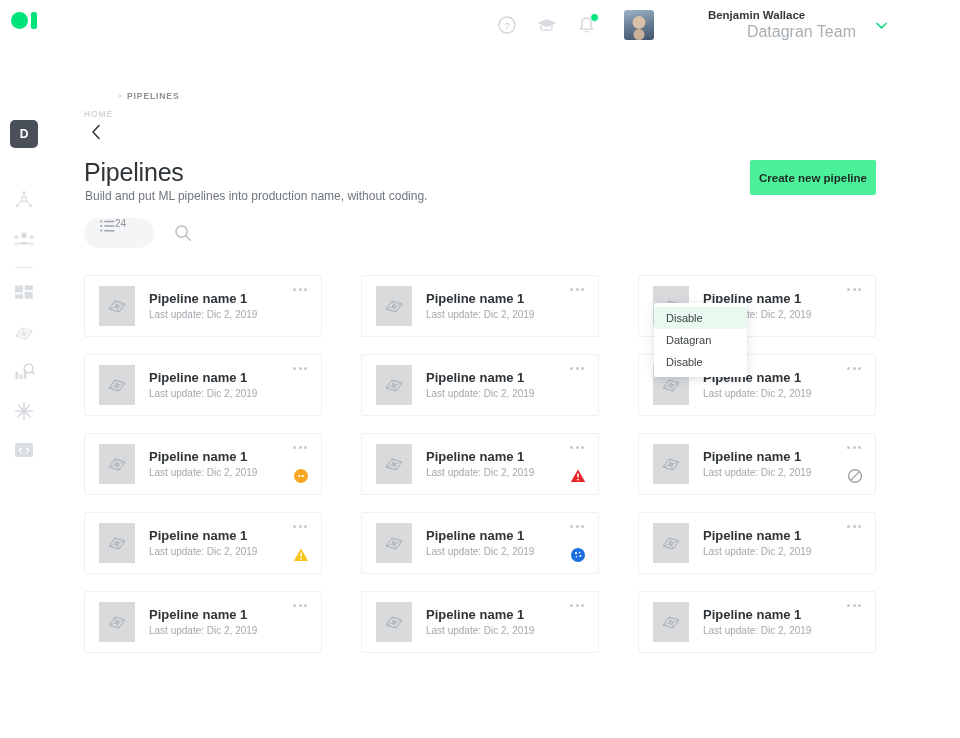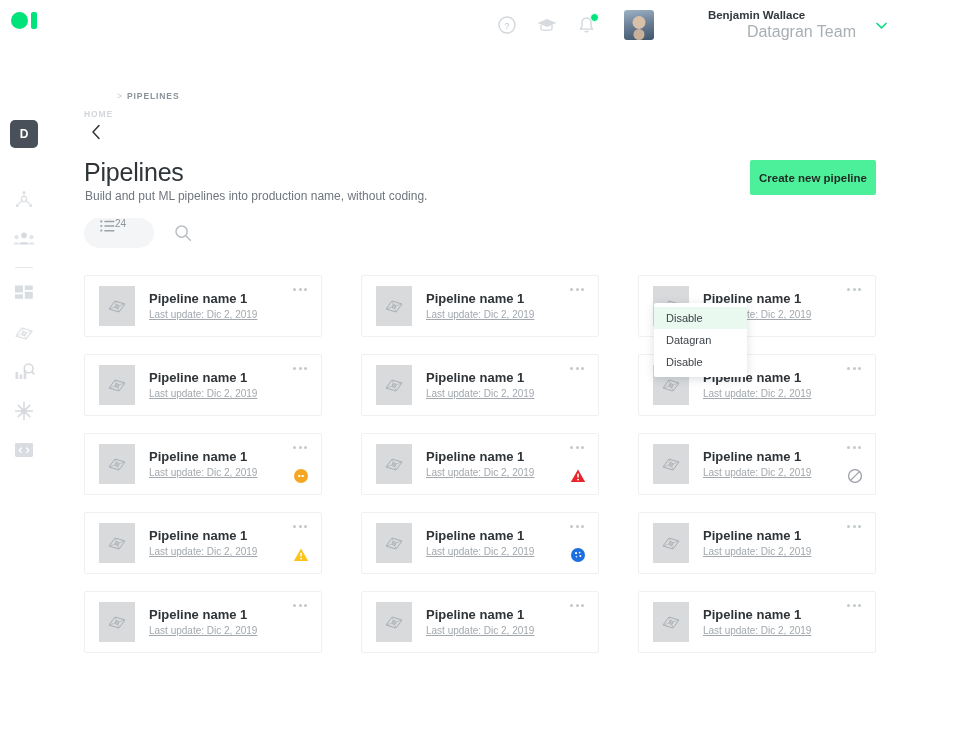--- a/index.html
+++ b/index.html
@@ -130,21 +130,21 @@
     border: 1px solid #eef0f2; border-radius: 2px;
     display: flex; align-items: center; padding: 0 14px;
     cursor: pointer;
   }
   .thumb {
     width: 36px; height: 40px; background: #d8dadc; flex: none;
     display: flex; align-items: center; justify-content: center;
   }
   .card-text { margin-left: 14px; line-height: 1.35; }
   .card-title { font-size: 13px; font-weight: bold; color: #2f3438; }
-  .card-date { font-size: 10px; color: #a2a8ad; text-decoration: underline; }
+  .card-date { font-size: 10px; color: #a2a8ad; }
   .dots {
     position: absolute; right: 11px; top: 9px;
     display: flex; gap: 2.5px; cursor: pointer; padding: 3px;
   }
   .dots i { width: 3px; height: 3px; border-radius: 50%; background: #c3c8cc; display: block; }
   .status { position: absolute; right: 12px; bottom: 10px; width: 16px; height: 16px; }
 
   
   .dropdown {
     position: absolute; left: 570px; top: 303px;

